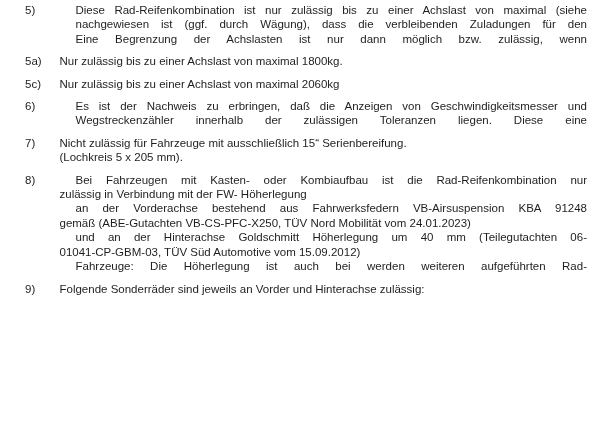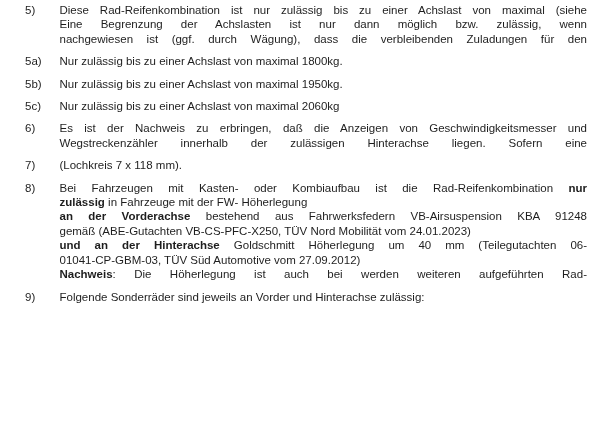--- a/index.html
+++ b/index.html
@@ -37,78 +37,74 @@
     flex: 1 1 auto;
     min-width: 0;
   }
   .line {
     line-height: 14.4px;
     white-space: normal;
   }
   .line.just {
     text-align: justify;
     text-align-last: justify;
+    margin-left: 16px;
     -moz-text-align-last: justify;
   }
-  .b { font-weight: bold; }
+  .b { font-weight: normal; }
 </style>
 </head>
 <body>
 
 <div class="page">
   <div class="doc" id="doc">
       <div class="item-row">
     <div class="num">5)</div>
     <div class="body">
           <div class="line just"><span>Diese Rad-Reifenkombination ist nur zulässig bis zu einer Achslast von maximal (siehe</span></div>
+          <div class="line just"><span>nachgewiesen ist (ggf. durch Wägung), dass die verbleibenden Zuladungen für den</span></div>
           <div class="line just"><span>Eine Begrenzung der Achslasten ist nur dann möglich bzw. zulässig, wenn</span></div>
-          <div class="line just"><span>nachgewiesen ist (ggf. durch Wägung), dass die verbleibenden Zuladungen für den</span></div>
         </div>
   </div>
       <div class="item-row">
     <div class="num">5a)</div>
     <div class="body">
           <div class="line"><span>Nur zulässig bis zu einer Achslast von maximal 1800kg.</span></div>
-        </div>
-  </div>
-      <div class="item-row">
-    <div class="num">5b)</div>
-    <div class="body">
-          <div class="line"><span>Nur zulässig bis zu einer Achslast von maximal 1950kg.</span></div>
         </div>
   </div>
       <div class="item-row">
     <div class="num">5c)</div>
     <div class="body">
           <div class="line"><span>Nur zulässig bis zu einer Achslast von maximal 2060kg</span></div>
         </div>
   </div>
       <div class="item-row">
     <div class="num">6)</div>
     <div class="body">
           <div class="line just"><span>Es ist der Nachweis zu erbringen, daß die Anzeigen von Geschwindigkeitsmesser und</span></div>
-          <div class="line just"><span>Wegstreckenzähler innerhalb der zulässigen Hinterachse liegen. Sofern eine</span></div>
+          <div class="line just"><span>Wegstreckenzähler innerhalb der zulässigen Toleranzen liegen. Diese eine</span></div>
         </div>
   </div>
       <div class="item-row">
     <div class="num">7)</div>
     <div class="body">
-          <div class="line"><span>(Lochkreis 7 x 118 mm).</span></div>
+          <div class="line"><span>Nicht zulässig für Fahrzeuge mit ausschließlich 15“ Serienbereifung.</span></div>
+          <div class="line"><span>(Lochkreis 5 x 205 mm).</span></div>
         </div>
   </div>
       <div class="item-row">
     <div class="num">8)</div>
     <div class="body">
           <div class="line just"><span>Bei Fahrzeugen mit Kasten- oder Kombiaufbau ist die Rad-Reifenkombination </span><span class="b">nur</span></div>
-          <div class="line"><span class="b">zulässig</span><span> in Fahrzeuge mit der FW- Höherlegung</span></div>
+          <div class="line"><span class="b">zulässig</span><span> in Verbindung mit der FW- Höherlegung</span></div>
           <div class="line just"><span class="b">an der Vorderachse</span><span> bestehend aus Fahrwerksfedern VB-Airsuspension KBA 91248</span></div>
           <div class="line"><span>gemäß (ABE-Gutachten VB-CS-PFC-X250, TÜV Nord Mobilität vom 24.01.2023)</span></div>
           <div class="line just"><span class="b">und an der Hinterachse</span><span> Goldschmitt Höherlegung um 40 mm (Teilegutachten 06-</span></div>
-          <div class="line"><span>01041-CP-GBM-03, TÜV Süd Automotive vom 27.09.2012)</span></div>
-          <div class="line just"><span class="b">Nachweis</span><span>: Die Höherlegung ist auch bei werden weiteren aufgeführten Rad-</span></div>
+          <div class="line"><span>01041-CP-GBM-03, TÜV Süd Automotive vom 15.09.2012)</span></div>
+          <div class="line just"><span class="b">Fahrzeuge</span><span>: Die Höherlegung ist auch bei werden weiteren aufgeführten Rad-</span></div>
         </div>
   </div>
       <div class="item-row">
     <div class="num">9)</div>
     <div class="body">
           <div class="line"><span>Folgende Sonderräder sind jeweils an Vorder und Hinterachse zulässig:</span></div>
         </div>
   </div>
     </div>
 </div>

